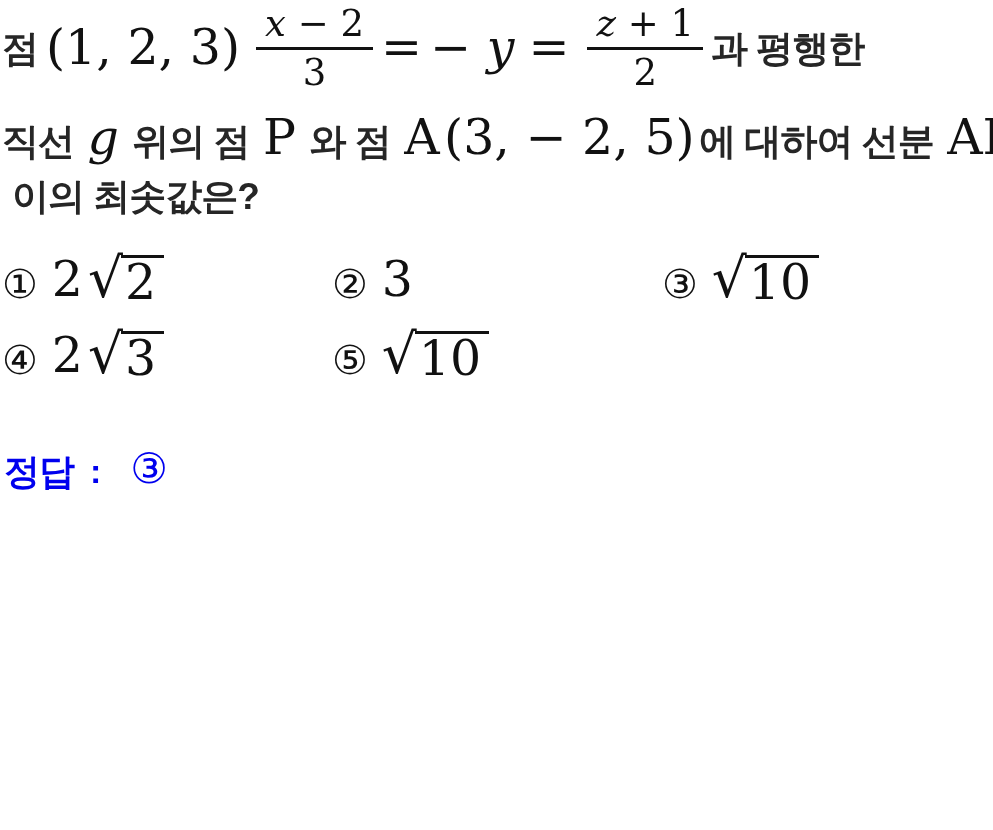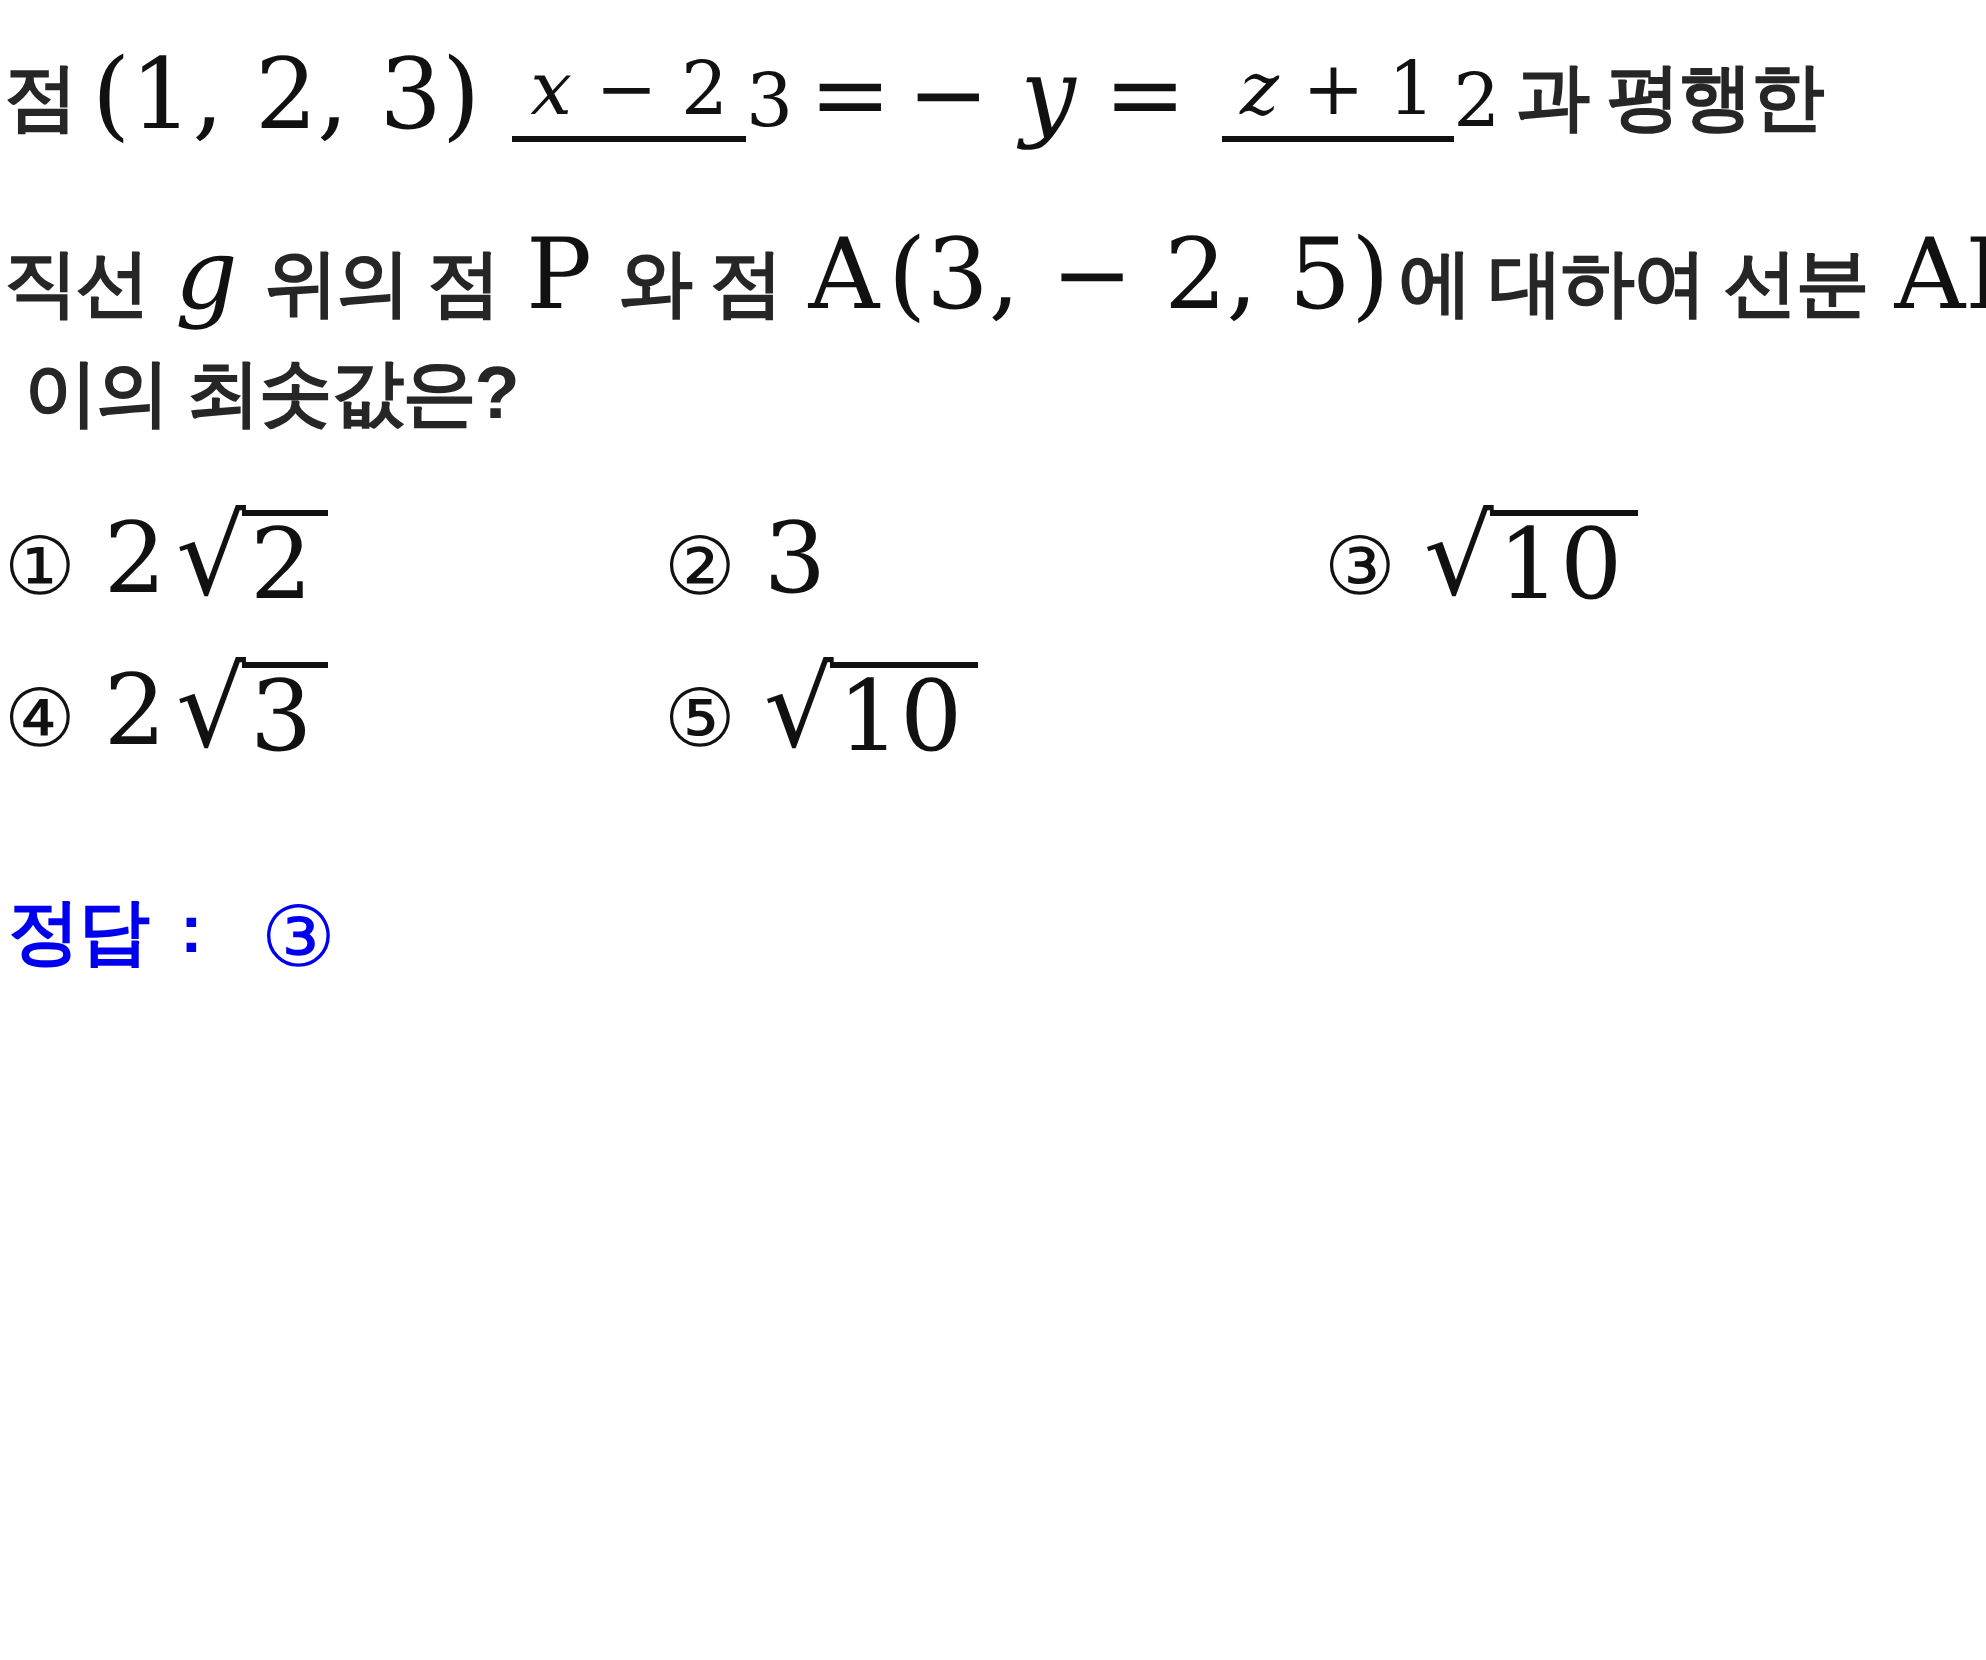--- a/index.html
+++ b/index.html
@@ -38,21 +38,21 @@
   
   .line1{
     position:absolute;top:0;left:2px;width:991px;height:96px;
     display:flex;align-items:center;white-space:nowrap;
   }
   .line1 .ko{position:relative;top:1px;}
   .sp-l{margin-left:8px;}
   .sp-r{margin-right:8px;}
 
   .frac{
-    display:inline-flex;flex-direction:row;align-items:center;
+    display:inline-flex;flex-direction:column;align-items:center;
     font-size:37px;margin:0 8px;
   }
   .frac .num{
     border-bottom:3px solid var(--text-black,#111);
     padding:0 9px 5px 9px;line-height:1;
     display:inline-block;
   }
   .frac .den{padding-top:4px;line-height:1;}
 
   .eq{margin:0 10px;}
@@ -89,21 +89,21 @@
   }
   .sqrt .radicand{
     border-top:3px solid var(--text-black,#111);
     padding:3px 8px 0 4px;line-height:0.88;
     display:inline-block;
   }
 
   
   .answer{
     position:absolute;top:448px;left:4px;
-    display:flex;white-space:nowrap;
+    display:flex;align-items:flex-end;white-space:nowrap;
     color:var(--answer-blue,#0000ee);
   }
   .answer .ko{color:var(--answer-blue,#0000ee);font-size:36px;line-height:1;}
   .answer .colon{margin-left:16px;font-size:34px;line-height:1.05;}
   .answer .marker{
     color:var(--answer-blue,#0000ee);
     margin-left:30px;margin-right:0;font-size:42px;
   }
 </style>
 </head>

